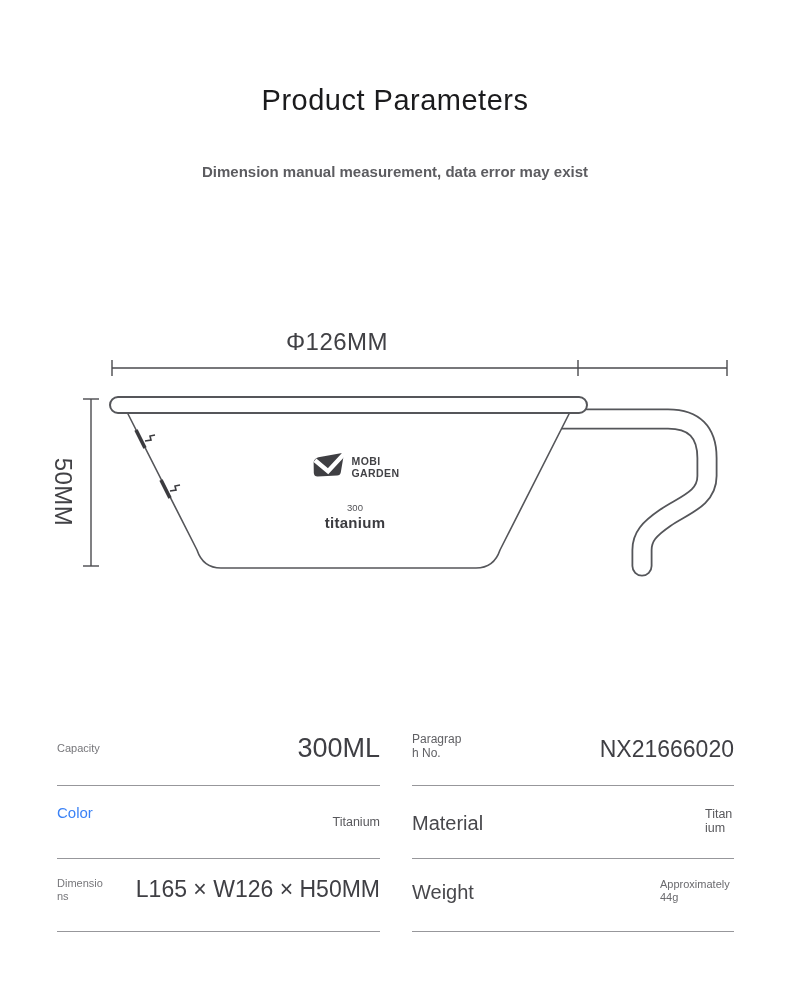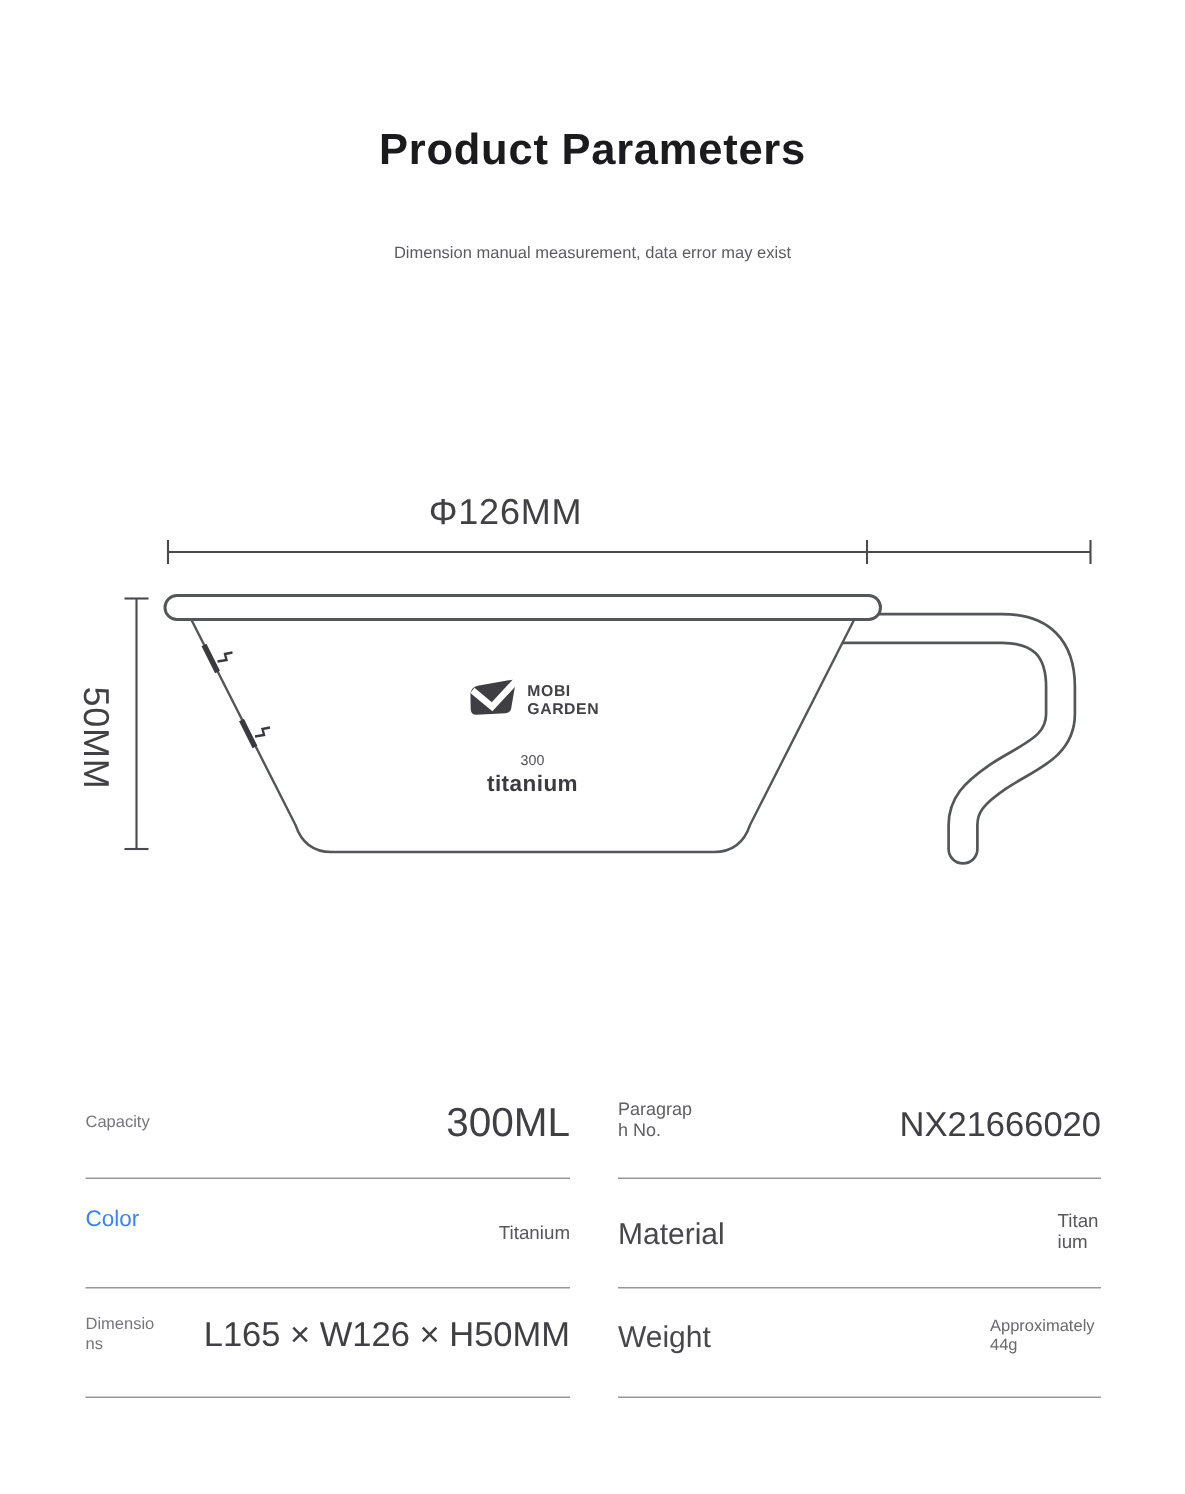--- a/index.html
+++ b/index.html
@@ -7,25 +7,25 @@
   body { font-family:"Liberation Sans","DejaVu Sans",sans-serif; }
   .page {
     position:relative; width:790px; height:996px; margin:0 auto;
     background:#ffffff; overflow:hidden;
   }
   .abs { position:absolute; }
 
   
   .title {
     top:84px; left:0; width:790px; text-align:center;
-    font-size:29px; font-weight:700; color:#1b1b1d; letter-spacing:0.5px;
+    font-size:29px; font-weight:400; color:#1b1b1d; letter-spacing:0.5px;
   }
   .subtitle {
     top:163px; left:0; width:790px; text-align:center;
-    font-size:11px; color:#5c5c60;
+    font-size:15px; color:#5c5c60;font-weight:bold;
   }
 
   
   .diagram-svg { top:300px; left:0; width:790px; height:320px; }
   .dim-label {
     font-size:24px; color:#414145; letter-spacing:0.5px; text-align:center;
   }
   .dim-w { top:328px; left:227px; width:220px; }
   .dim-h39 { top:328px; left:588px; width:120px; }
   .dim-h50 {

